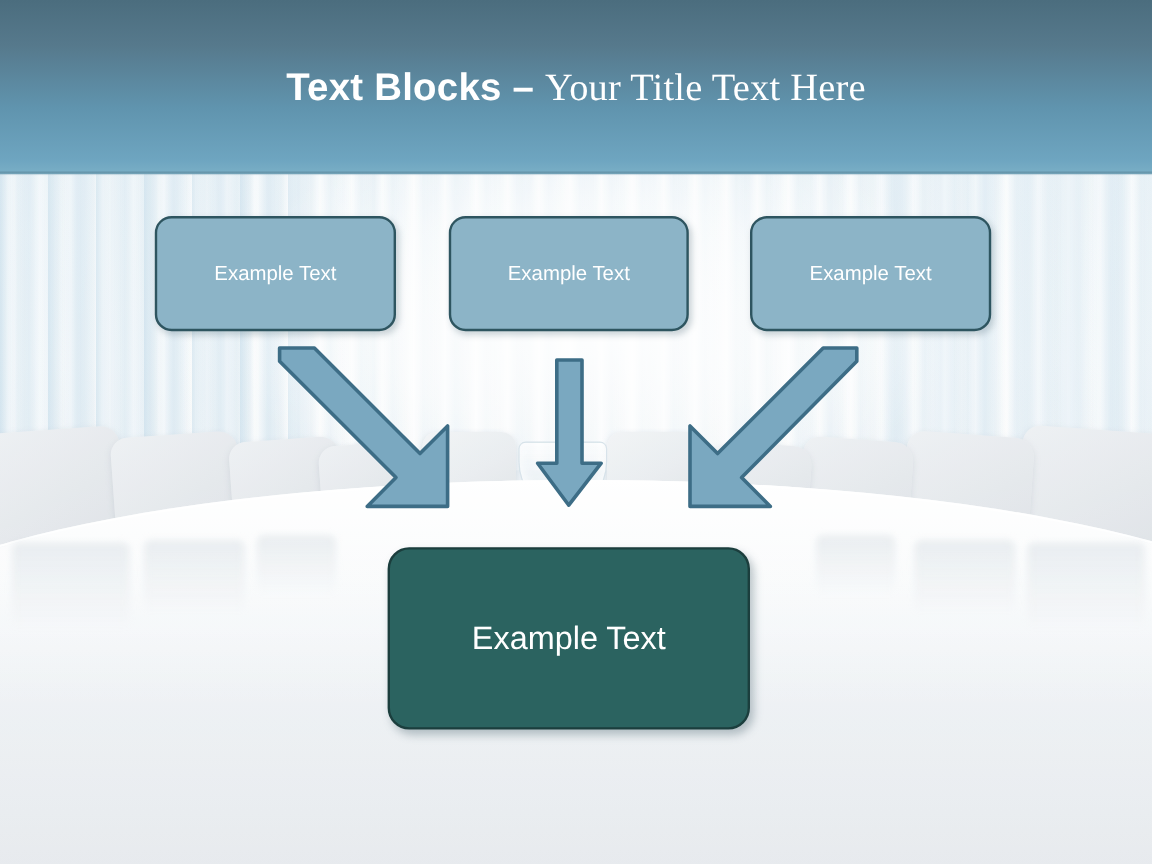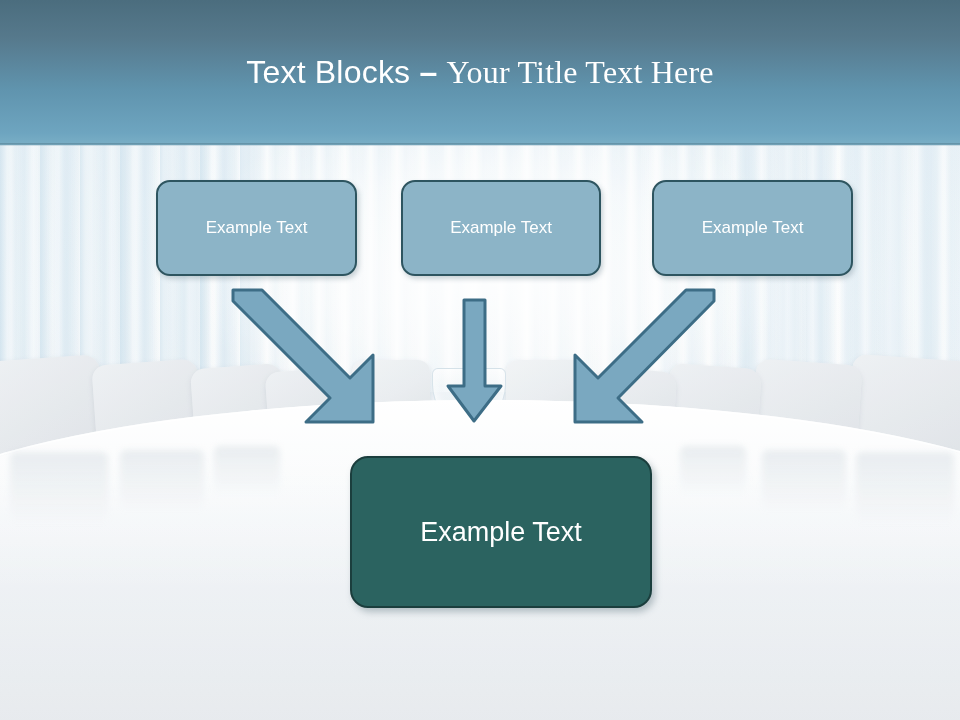--- a/index.html
+++ b/index.html
@@ -201,34 +201,33 @@
     left: 0;
     top: 52px;
     width: 960px;
     text-align: center;
     color: #ffffff;
     font-size: 32px;
     line-height: 40px;
     letter-spacing: 0.2px;
     white-space: nowrap;
   }
-  .title .t-strong { font-weight: normal; }
+  .title .t-strong { font-weight: bold; }
   .title .t-dash   { font-weight: bold; }
   .title .t-rest   { font-weight: normal; font-family: Liberation Serif, serif; }
 
   
   .block {
     position: absolute;
     box-sizing: border-box;
     display: flex;
     align-items: center;
     justify-content: center;
     color: #ffffff;
     text-align: center;
-    margin-left: 27px;
   }
   .block-top {
     background: #8cb4c7;
     border: 2px solid #2e5560;
     border-radius: 14px;
     font-size: 17px;
     box-shadow: 2px 3px 5px rgba(90,115,130,0.30);
   }
   .block-main {
     background: #2b6360;

